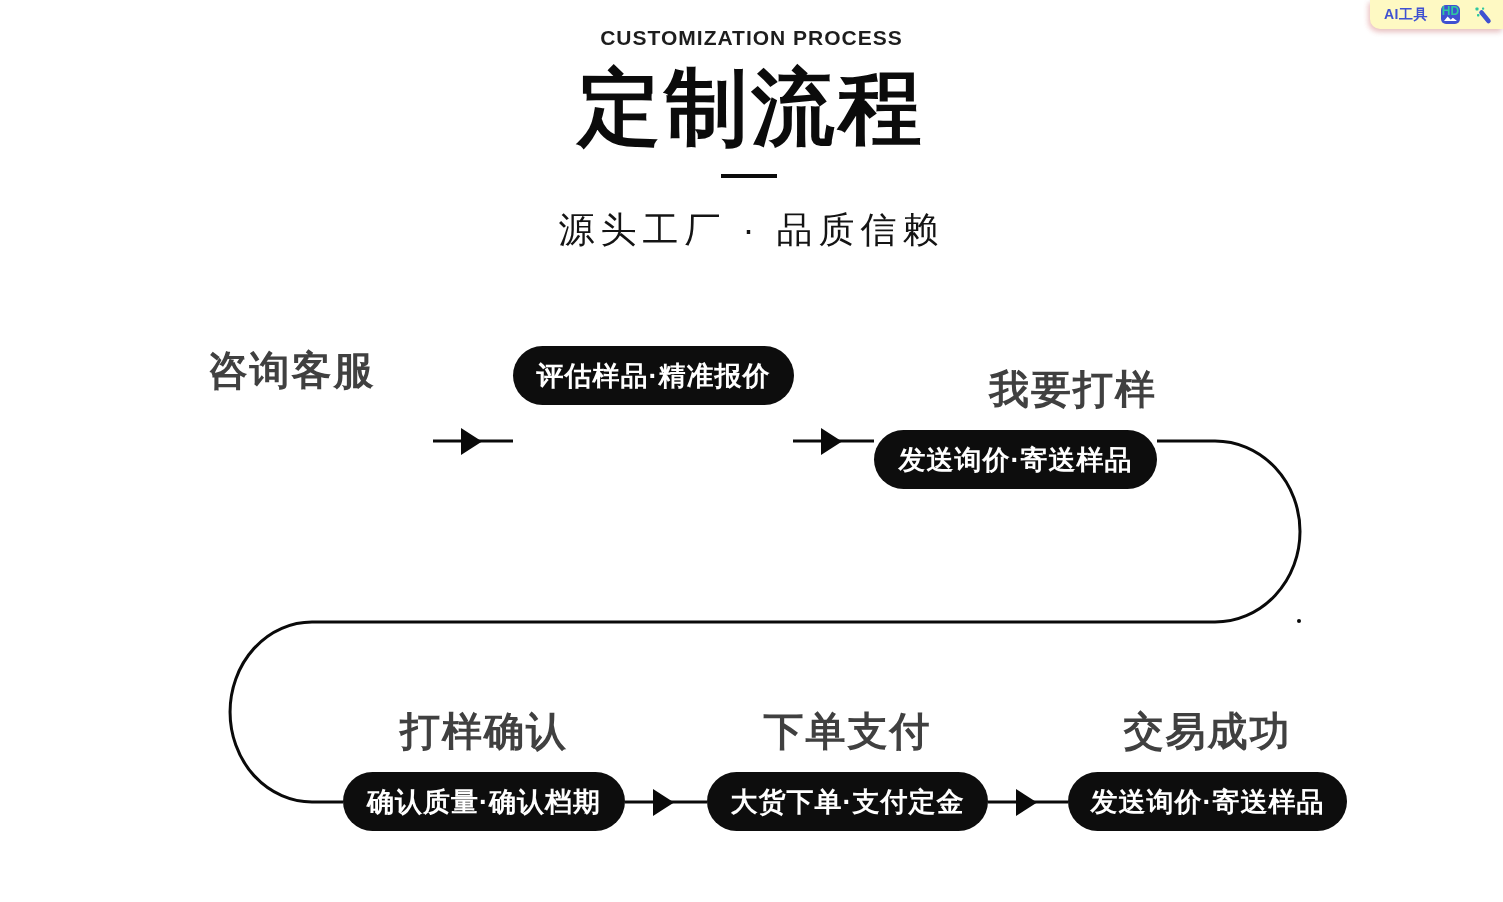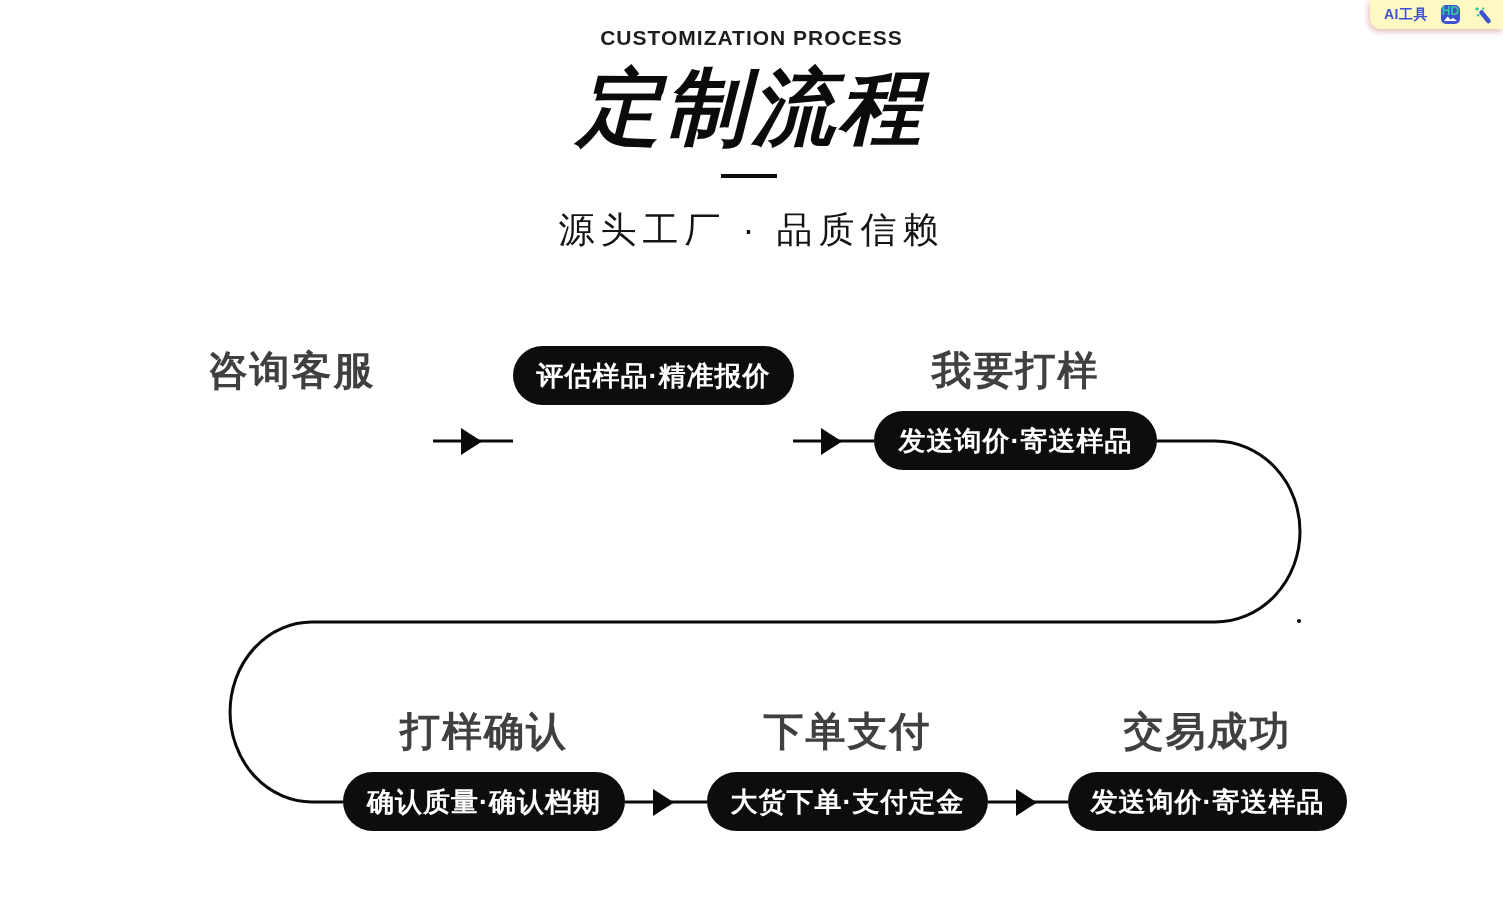--- a/index.html
+++ b/index.html
@@ -37,21 +37,21 @@
     font-size:40px;font-weight:800;line-height:48px;letter-spacing:2px;
     margin:0 0 17px 0;white-space:nowrap;color:#404040;
   }
   .pill{
     height:59px;border-radius:30px;background:var(--pill-bg);color:var(--pill-text);
     display:flex;align-items:center;justify-content:center;
     font-size:27px;font-weight:700;letter-spacing:1px;white-space:nowrap;
   }
   .s1{left:150px;top:346px;width:283px;}
   .s2{left:513px;top:346px;width:281px;}
-  .s3{left:874px;top:346px;width:283px;}
+  .s3{left:874px;top:365px;width:283px;text-align:right;}
   .s4{left:343px;top:707px;width:282px;}
   .s5{left:707px;top:707px;width:281px;}
   .s6{left:1068px;top:707px;width:279px;}
 
   
   .connectors{position:absolute;left:0;top:0;width:1503px;height:902px;pointer-events:none;}
 
   
   .ai-toolbar{
     position:absolute;top:0;right:0;height:29px;padding:0 10px 0 14px;
@@ -74,21 +74,21 @@
   .hd-icon .hd-mountain{
     position:absolute;left:3px;right:3px;bottom:3px;height:5px;background:#ffffff;
     clip-path:polygon(0 100%,28% 10%,52% 75%,68% 35%,100% 100%);
   }
   .wand-icon{cursor:pointer;flex:0 0 auto;display:block;}
 </style>
 </head>
 <body>
 
 <div class="eyebrow">CUSTOMIZATION PROCESS</div>
-<h1 class="main-title" style="margin:0;font-style:italic;">定制流程</h1>
+<h1 class="main-title" style="margin:0;">定制流程</h1>
 <div class="divider"></div>
 <div class="subtitle">源头工厂 · 品质信赖</div>
 
 <svg class="connectors" viewBox="0 0 1503 902" xmlns="http://www.w3.org/2000/svg">
   <g stroke="#0a0a0a" stroke-width="3" fill="none">
     <path d="M433 441 H513"></path>
     <path d="M793 441 H874"></path>
     <path d="M1157 441 H1215 A85 90.5 0 0 1 1215 622 H312 A82 90 0 0 0 312 802 H343"></path>
     <path d="M625 802 H707"></path>
     <path d="M988 802 H1068"></path>

